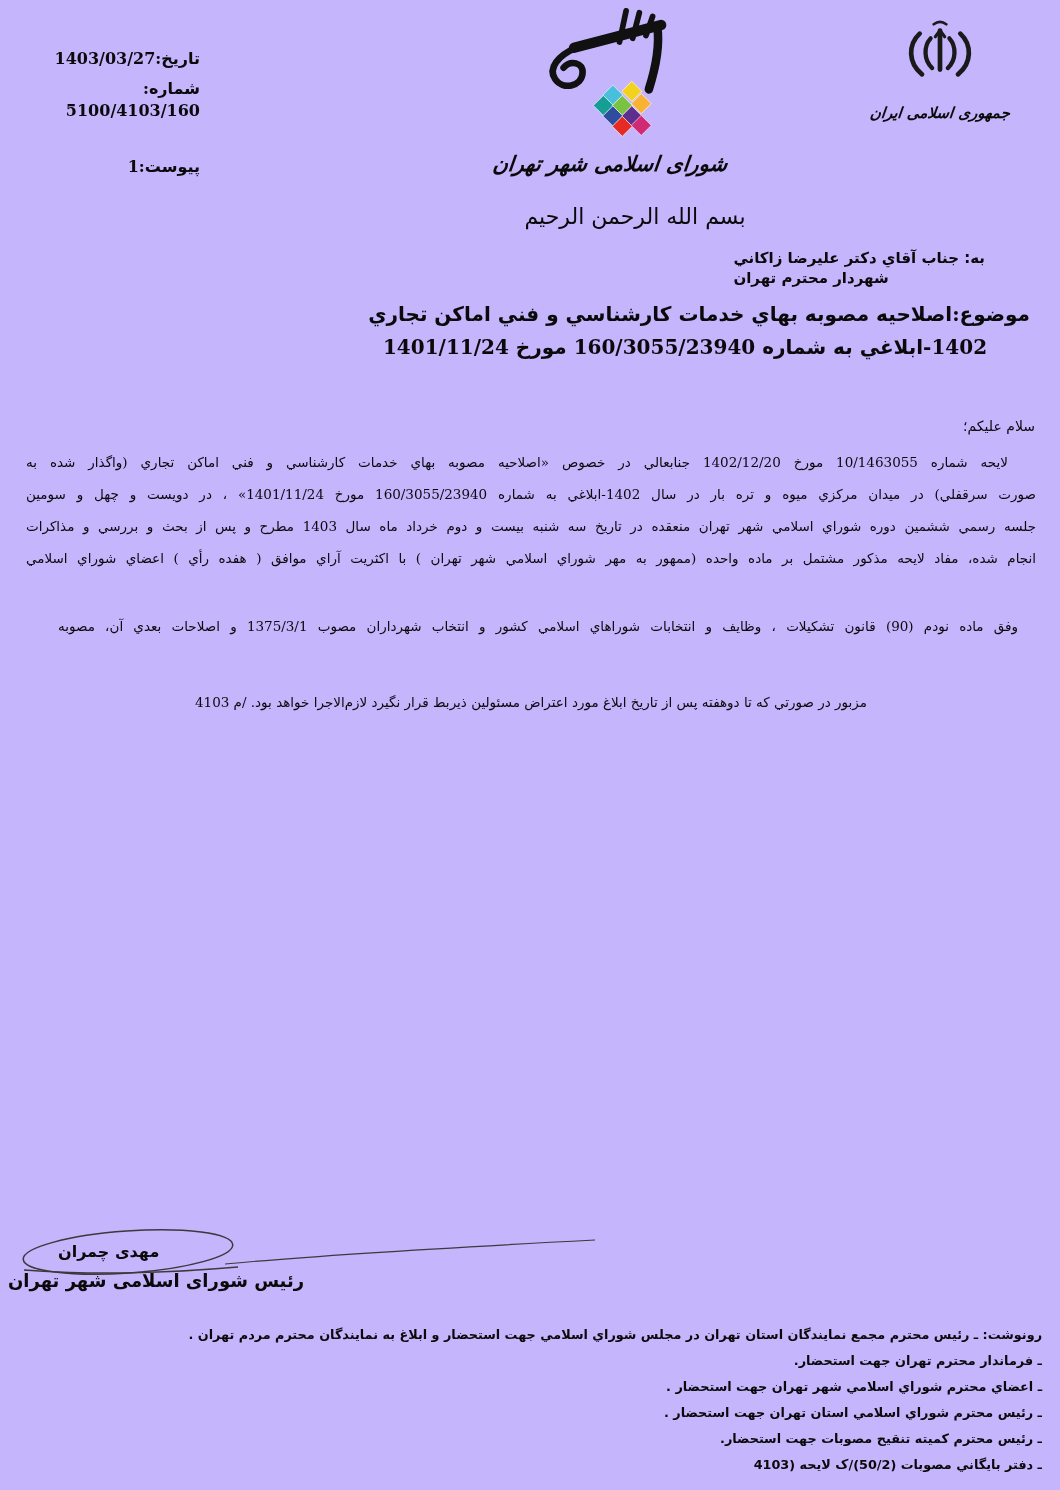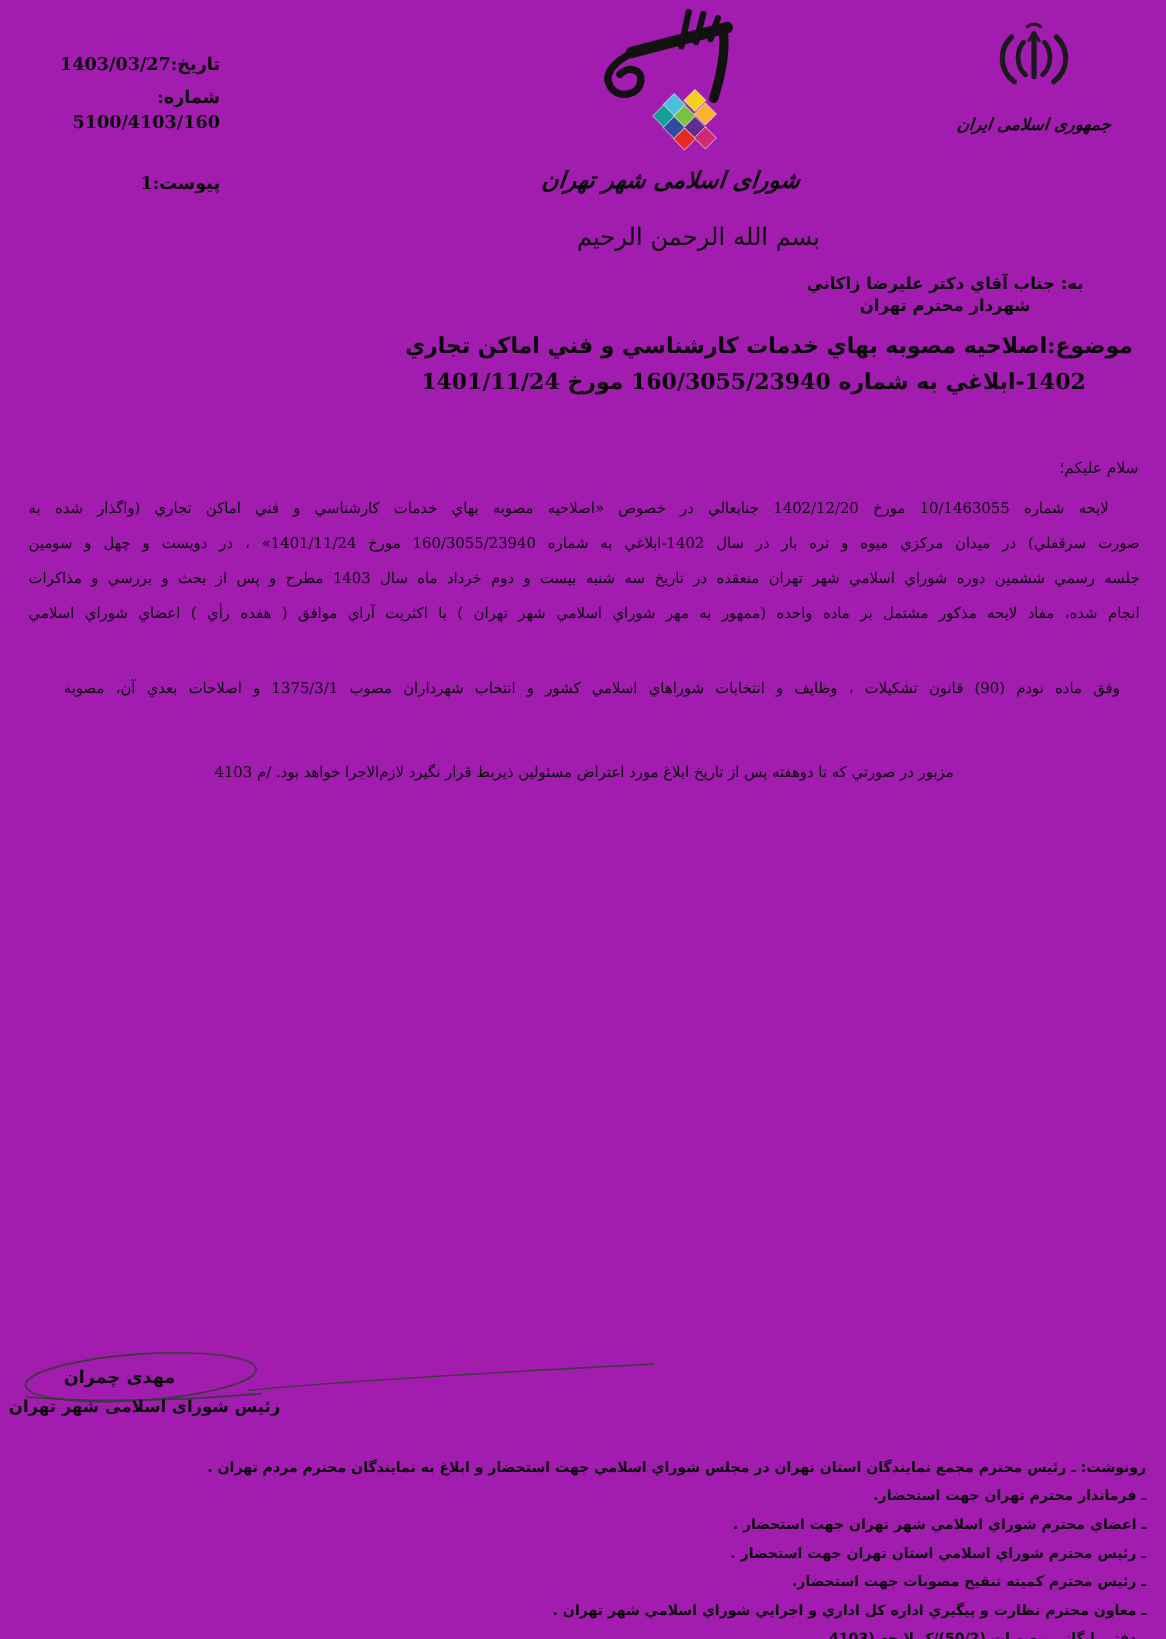--- a/index.html
+++ b/index.html
@@ -1,17 +1,17 @@
 <!DOCTYPE html>
 <html lang="fa"><head>
 <meta charset="utf-8">
 <style>
   html,body{margin:0;padding:0;background:#888;}
   .page{
-    position:relative;width:1060px;height:1490px;background:#a21caf;
+    position:relative;width:1060px;height:1490px;background:#c4b5fd;
     margin:0 auto;overflow:hidden;
     font-family:"DejaVu Sans",sans-serif;color:#0a0a0a;
   }
   
   .meta{
     position:absolute;left:40px;top:44px;width:160px;
     direction:rtl;text-align:right;
     font-family:"DejaVu Serif","DejaVu Sans",serif;
     font-weight:bold;font-size:16px;line-height:1.15;
   }
@@ -32,21 +32,21 @@
   .emblem-caption{
     margin-top:0px;font-size:15px;font-weight:bold;font-style:italic;
     transform:skewX(-6deg);direction:rtl;white-space:nowrap;
   }
   
   .bismillah{
     position:absolute;left:420px;top:204px;width:430px;text-align:center;
     font-size:22px;direction:rtl;white-space:nowrap;
   }
   .addressee{
-    position:absolute;right:75px;top:248px;direction:rtl;text-align:center;
+    position:absolute;right:75px;top:248px;direction:rtl;text-align:left;
     font-weight:bold;font-size:15px;line-height:20px;white-space:nowrap;
   }
   .subject{
     position:absolute;right:30px;top:298px;width:690px;direction:rtl;
     font-weight:bold;font-size:20px;line-height:33px;text-align:right;
     font-family:"DejaVu Serif","DejaVu Sans",serif;
   }
   .subject .s-center{text-align:center;}
   .salam{
     position:absolute;right:25px;top:418px;direction:rtl;
@@ -65,21 +65,21 @@
   .cline{text-align:center;margin-top:44px;}
   .indent{padding-right:28px;}
   .indent2{padding-right:18px;margin-left:32px;}
   
   .sig-art{position:absolute;left:10px;top:1226px;width:620px;height:56px;}
   .sig-name{
     position:absolute;left:58px;top:1242px;font-weight:bold;font-size:16px;
     direction:rtl;white-space:nowrap;
   }
   .sig-title{
-    position:absolute;left:8px;top:1270px;font-weight:bold;font-size:15px;
+    position:absolute;left:8px;top:1270px;font-weight:bold;font-size:18px;
     direction:rtl;white-space:nowrap;
   }
   
   .cc{
     position:absolute;right:18px;top:1322px;width:900px;direction:rtl;
     text-align:right;font-weight:bold;font-size:12.8px;line-height:26px;
     white-space:nowrap;
   }
 </style>
 </head>
@@ -169,17 +169,16 @@
   </svg>
   <div class="sig-name">مهدی چمران</div>
   <div class="sig-title">رئيس شورای اسلامی شهر تهران</div>
 
   <div class="cc">
     <div>رونوشت: ـ رئيس محترم مجمع نمايندگان استان تهران در مجلس شوراي اسلامي جهت استحضار و ابلاغ به نمايندگان محترم مردم تهران .</div>
     <div>ـ فرماندار محترم تهران جهت استحضار.</div>
     <div>ـ اعضاي محترم شوراي اسلامي شهر تهران جهت استحضار .</div>
     <div>ـ رئيس محترم شوراي اسلامي استان تهران جهت استحضار .</div>
     <div>ـ رئيس محترم كميته تنقيح مصوبات جهت استحضار.</div>
-    <div>ـ معاون محترم نظارت و پيگيري اداره كل اداري و اجرايي شوراي اسلامي شهر تهران .</div>
     <div>ـ دفتر بايگاني مصوبات (50/2)/ک لايحه (4103</div>
   </div>
 
 </div>
 
 </body></html>

